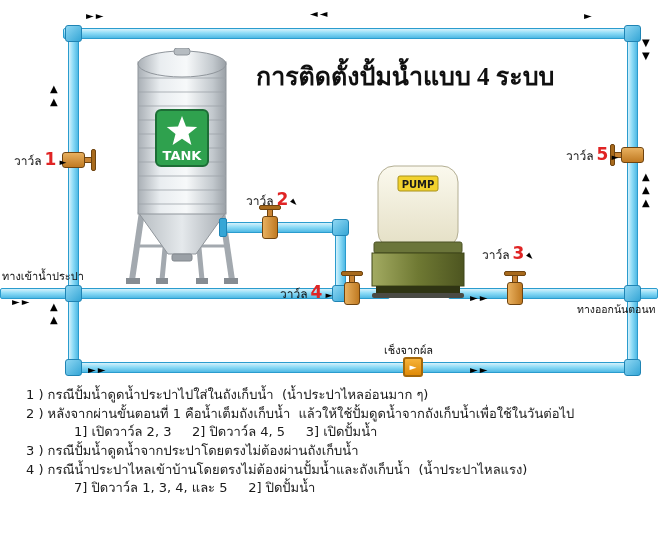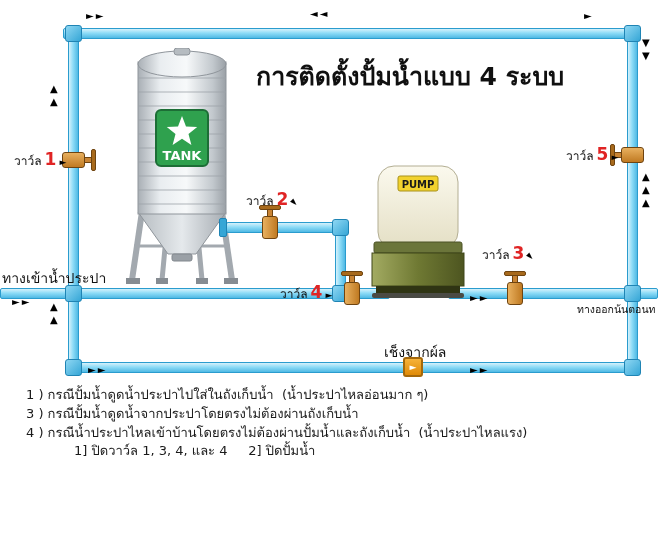--- a/index.html
+++ b/index.html
@@ -31,22 +31,22 @@
 
   .fa { position:absolute; color:#000; font-size:10px; font-weight:bold; letter-spacing:2px; line-height:13px; }
   .fa-stack span { display:block; text-align:center; letter-spacing:0; }
 
   .vlabel { position:absolute; display:flex; align-items:baseline; gap:3px; white-space:nowrap; }
   .vword { font-size:12px; color:#111;text-align:right; }
   .vnum { font-size:17px; font-weight:bold; color:#e02424; }
   .vptr { font-size:9px; color:#000; }
   .vptr.down { display:inline-block; transform:rotate(45deg); }
 
-  .small-label { position:absolute; font-size:14px; color:#111; white-space:nowrap; }
-  .title { position:absolute; left:256px; top:56px; font-size:25px; font-weight:bold; color:#101010; white-space:nowrap; }
+  .small-label { position:absolute; font-size:11px; color:#111; white-space:nowrap; }
+  .title { position:absolute; left:256px; top:56px; font-size:25px; font-weight:bold; color:#101010; white-space:nowrap;font-family:Liberation Serif, serif; }
 
   .tank,.pump { position:absolute; }
 
   .instructions { position:absolute; left:26px; top:386px; width:624px; color:#1a1a1a; }
   .instr-item { margin-bottom:1px; }
   .instr-main { font-size:13px; line-height:18px; white-space:pre-wrap; }
   .instr-sub { font-size:13px; line-height:18px; padding-left:48px; white-space:pre-wrap; }
 </style>
 </head>
 <body>
@@ -227,21 +227,25 @@
     <span>▲</span>
     <span>▲</span>
     <span>▲</span>
   </div>
 
   <div class="instructions">
     <div class="instr-item">
       <div class="instr-main">1 ) กรณีปั้มน้ำดูดน้ำประปาไปใส่ในถังเก็บน้ำ  (น้ำประปาไหลอ่อนมาก ๆ)</div>
     </div>
     <div class="instr-item">
+      <div class="instr-main">2 ) หลังจากผ่านขั้นตอนที่ 1 คือน้ำเต็มถังเก็บน้ำ  แล้วให้ใช้ปั้มดูดน้ำจากถังเก็บน้ำเพื่อใช้ในวันต่อไป</div>
+      <div class="instr-sub">1] เปิดวาว์ล 2, 3     2] ปิดวาว์ล 4, 5     3] เปิดปั้มน้ำ</div>
+    </div>
+    <div class="instr-item">
       <div class="instr-main">3 ) กรณีปั้มน้ำดูดน้ำจากประปาโดยตรงไม่ต้องผ่านถังเก็บน้ำ</div>
     </div>
     <div class="instr-item">
       <div class="instr-main">4 ) กรณีน้ำประปาไหลเข้าบ้านโดยตรงไม่ต้องผ่านปั้มน้ำและถังเก็บน้ำ  (น้ำประปาไหลแรง)</div>
-      <div class="instr-sub">1] ปิดวาว์ล 1, 3, 4, และ 4     2] ปิดปั้มน้ำ</div>
+      <div class="instr-sub">7] ปิดวาว์ล 1, 3, 4, และ 5     2] ปิดปั้มน้ำ</div>
     </div>
   </div>
 
 </div>
 
 </body></html>

